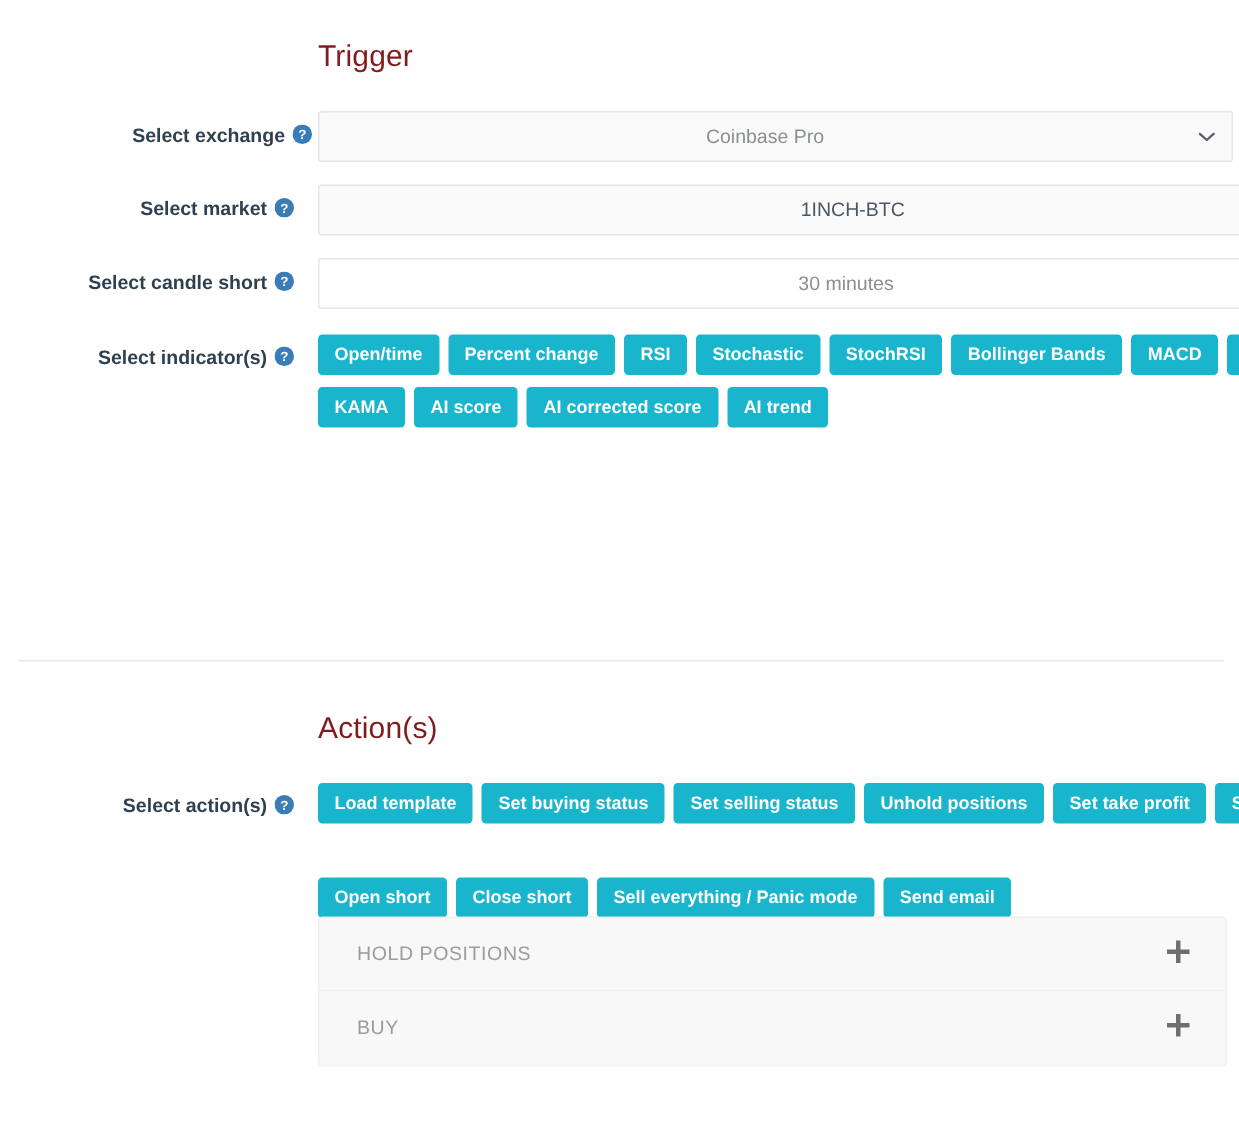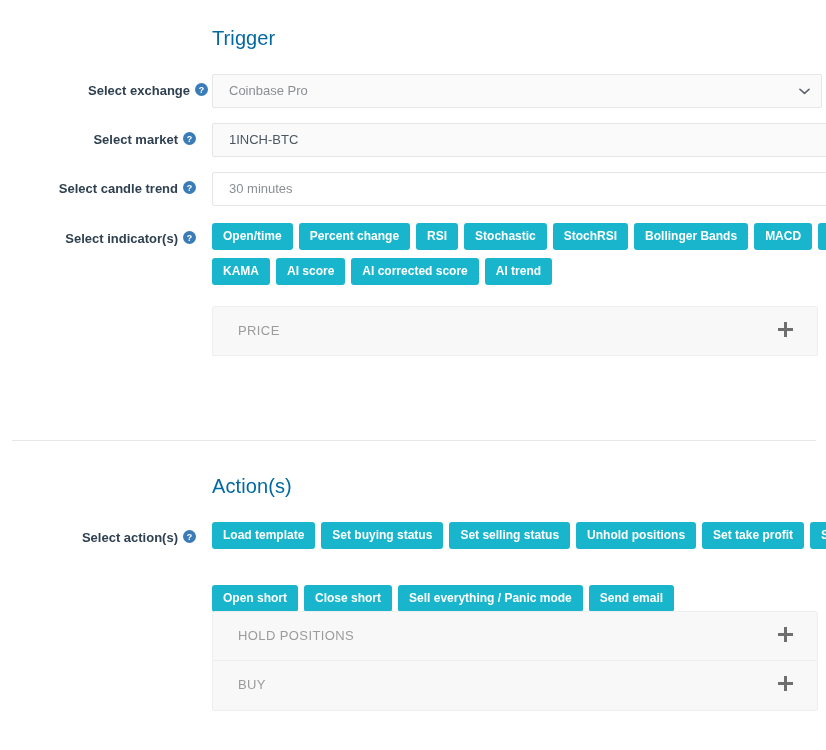--- a/index.html
+++ b/index.html
@@ -24,21 +24,21 @@
     height: 750px;
     box-sizing: border-box;
   }
 
   
   .section-heading {
     position: absolute;
     left: 212px;
     font-size: 20px;
     font-weight: 400;
-    color: #0369a1;
+    color: #7f1d1d;
     letter-spacing: 0.1px;
     white-space: nowrap;
   }
 
   
   .form-row {
     position: absolute;
     left: 0;
     width: 826px;
     height: 0;
@@ -75,20 +75,21 @@
     border: 1px solid #e5e6e7;
     border-radius: 2px;
     background: #fafafa;
     height: 34px;
     line-height: 32px;
     padding: 0 30px 0 16px;
     font-size: 13px;
     color: #8a8f94;
     white-space: nowrap;
     overflow: hidden;
+    text-align: center;
   }
   .select-control.plain-white { background: #ffffff; }
   .select-control.value-dark { color: #4a5763; }
 
   .chevron {
     position: absolute;
     right: 11px;
     top: 12px;
     width: 11px;
     height: 9px;
@@ -231,21 +232,21 @@
           </svg></span>
     </div>
     <div class="select-control value-dark" style="left:212px; width:727px; top:-8px;">
       <span>1INCH-BTC</span>
       <span class="caret-tri"></span>
     </div>
   </div>
 
   <div class="form-row" style="top:180px;">
     <div class="field-label" style="top:0;">
-      <span class="label-text">Select candle trend</span><span class="help-icon"><svg viewBox="0 0 16 16" width="13" height="13">
+      <span class="label-text">Select candle short</span><span class="help-icon"><svg viewBox="0 0 16 16" width="13" height="13">
             <circle cx="8" cy="8" r="8" fill="#3a7cb8"></circle>
             <text x="8" y="12" font-family="Liberation Sans, sans-serif" font-size="11" font-weight="bold" fill="#ffffff" text-anchor="middle">?</text>
           </svg></span>
     </div>
     <div class="select-control plain-white" style="left:212px; width:718px; top:-8px;">
       <span>30 minutes</span>
       <span class="chevron">
         <svg viewBox="0 0 12 8" width="11" height="9">
             <path d="M1 1.5 L6 6 L11 1.5" stroke="#5a5f6b" stroke-width="1.7" fill="none" stroke-linecap="round" stroke-linejoin="round"></path>
           </svg>
@@ -265,24 +266,20 @@
   <div class="tag-group" style="top:223px;">
     <div class="tag-row" style="top:0;">
       <button class="tag-btn">Open/time</button><button class="tag-btn">Percent change</button><button class="tag-btn">RSI</button><button class="tag-btn">Stochastic</button><button class="tag-btn">StochRSI</button><button class="tag-btn">Bollinger Bands</button><button class="tag-btn">MACD</button><button class="tag-btn">SMA</button>
     </div>
     <div class="tag-row" style="top:35px;">
       <button class="tag-btn">KAMA</button><button class="tag-btn">AI score</button><button class="tag-btn">AI corrected score</button><button class="tag-btn">AI trend</button>
     </div>
   </div>
 
   <div class="accordion" style="top:306px;">
-    <div class="panel first">
-      <div class="panel-title">PRICE</div>
-      <div class="panel-plus"></div>
-    </div>
   </div>
 
   <div class="divider" style="top:440px;"></div>
 
   <div class="section-heading" style="top:475px;">Action(s)</div>
 
   <div class="form-row" style="top:529px;">
     <div class="field-label" style="top:0;">
       <span class="label-text">Select action(s)</span><span class="help-icon"><svg viewBox="0 0 16 16" width="13" height="13">
             <circle cx="8" cy="8" r="8" fill="#3a7cb8"></circle>

